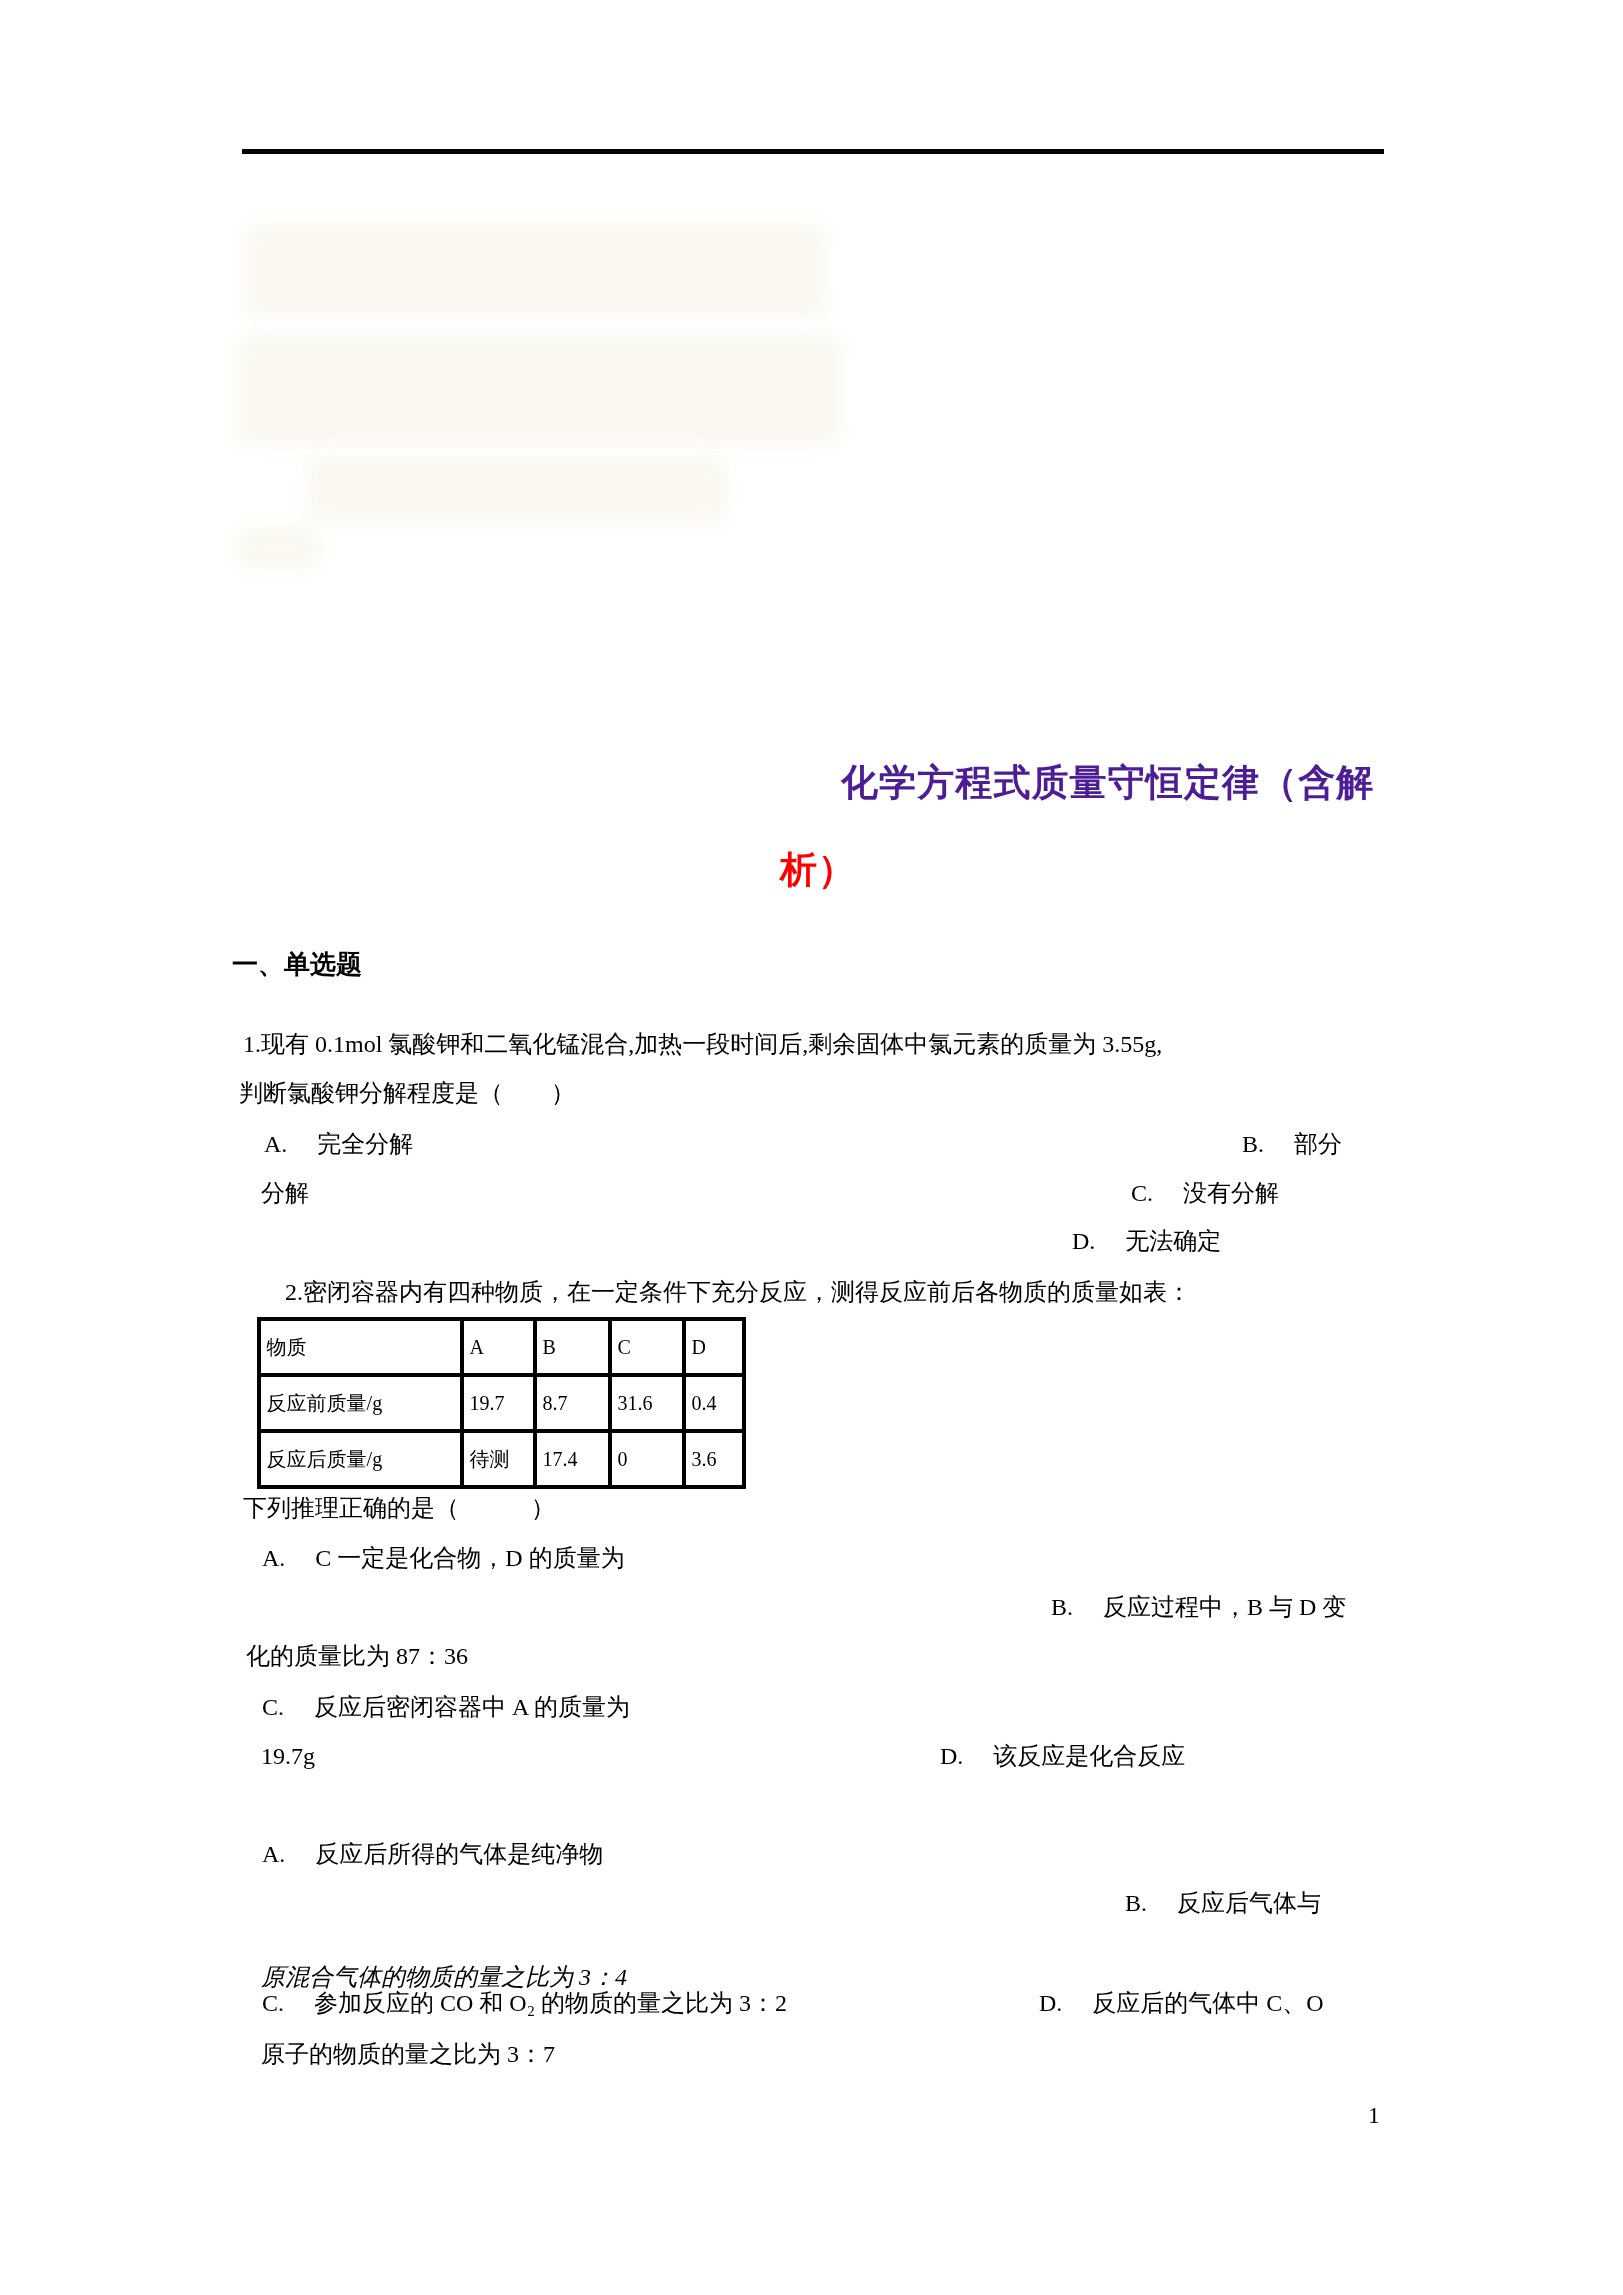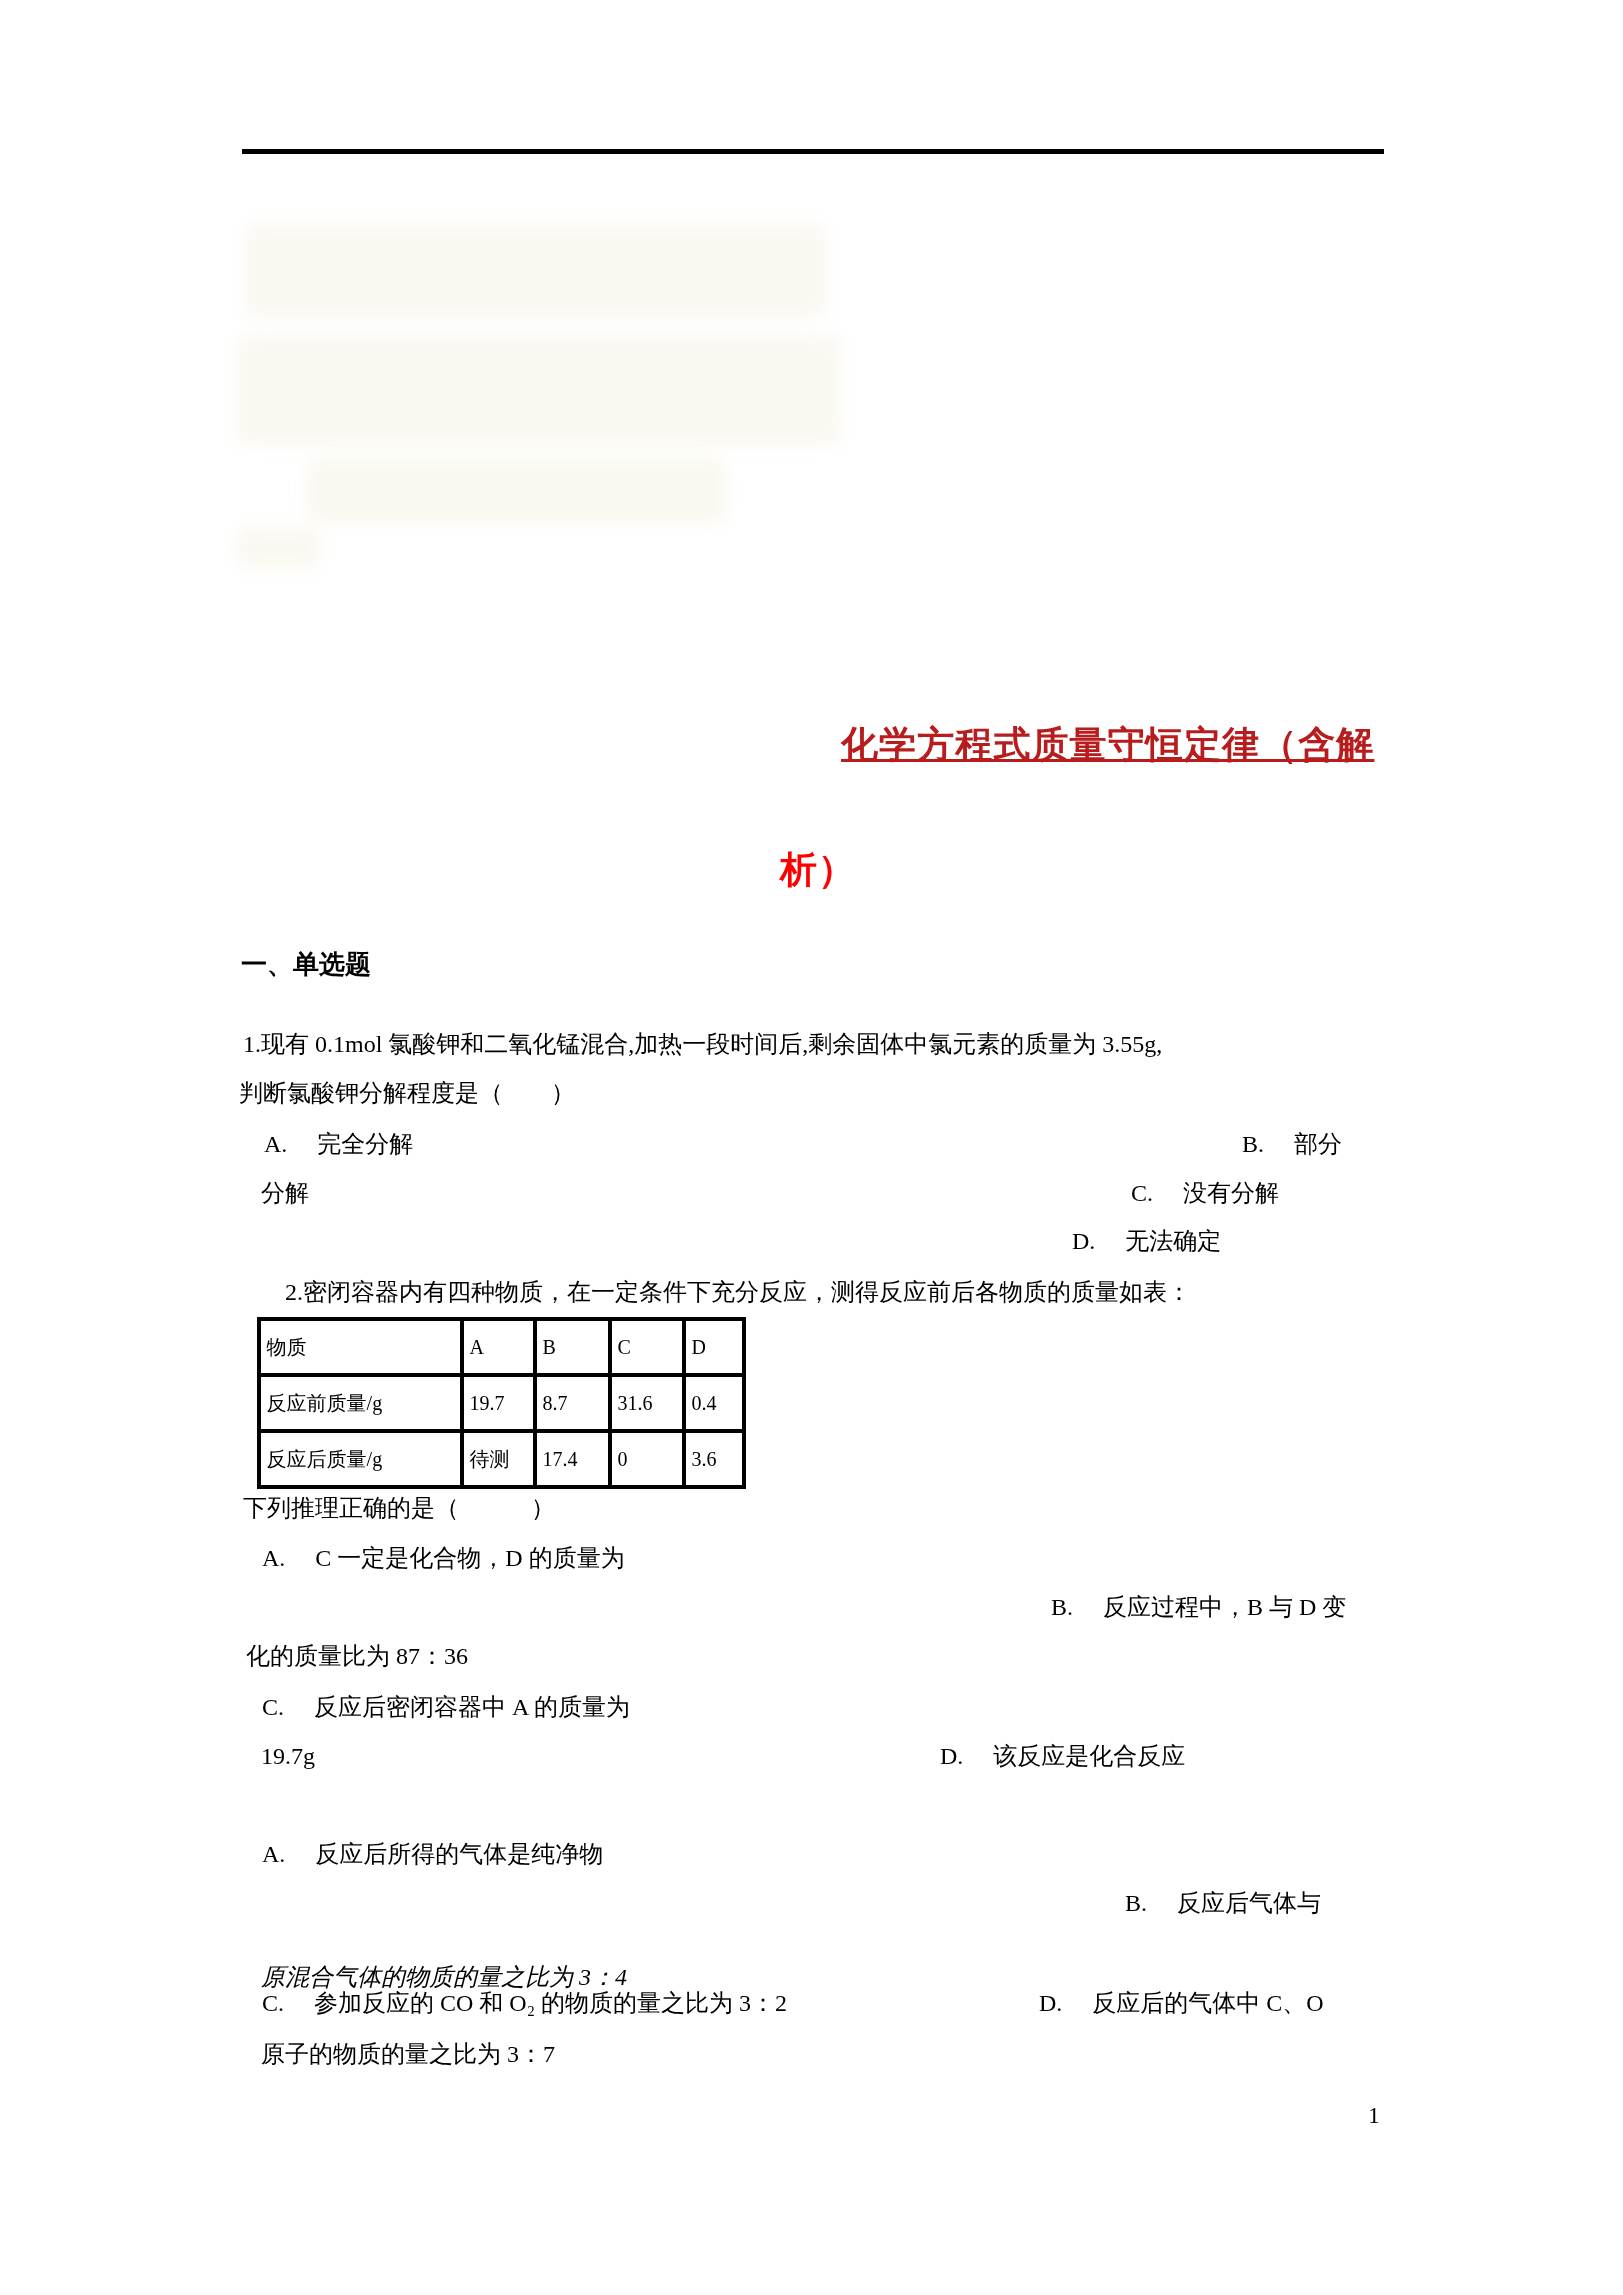--- a/index.html
+++ b/index.html
@@ -45,24 +45,24 @@
 
   <div class="rule"></div>
 
   <div>
     <div class="wm" style="left:244px;top:223px;width:583px;height:95px;"></div>
     <div class="wm" style="left:236px;top:334px;width:606px;height:112px;"></div>
     <div class="wm" style="left:306px;top:457px;width:421px;height:67px;"></div>
     <div class="wm" style="left:236px;top:527px;width:84px;height:42px;"></div>
   </div>
 
-  <div class="title" style="left:841px;top:726px;color:#b91c1c;text-decoration:underline;">化学方程式质量守恒定律（含解</div>
+  <div class="title" style="left:841px;top:764px;color:#4c1d95;">化学方程式质量守恒定律（含解</div>
   <div class="title" style="left:780px;top:851px;color:#ff0000;">析）</div>
 
-  <div class="heading" style="left:241px;top:952px;text-align:center;">一、单选题</div>
+  <div class="heading" style="left:232px;top:952px;text-align:center;">一、单选题</div>
 
   <div class="t" style="left:243px;top:1031px;">1.现有 0.1mol 氯酸钾和二氧化锰混合,加热一段时间后,剩余固体中氯元素的质量为 3.55g,</div>
   <div class="t" style="left:239px;top:1080px;">判断氯酸钾分解程度是（　　）</div>
   <div class="t" style="left:264px;top:1131px;">A.　 完全分解</div>
   <div class="t" style="left:1242px;top:1131px;">B.　 部分</div>
   <div class="t" style="left:261px;top:1180px;">分解</div>
   <div class="t" style="left:1131px;top:1180px;">C.　 没有分解</div>
   <div class="t" style="left:1072px;top:1228px;">D.　 无法确定</div>
 
   <div class="t" style="left:243px;top:1279px;margin-left:42px;">2.密闭容器内有四种物质，在一定条件下充分反应，测得反应前后各物质的质量如表：</div>

